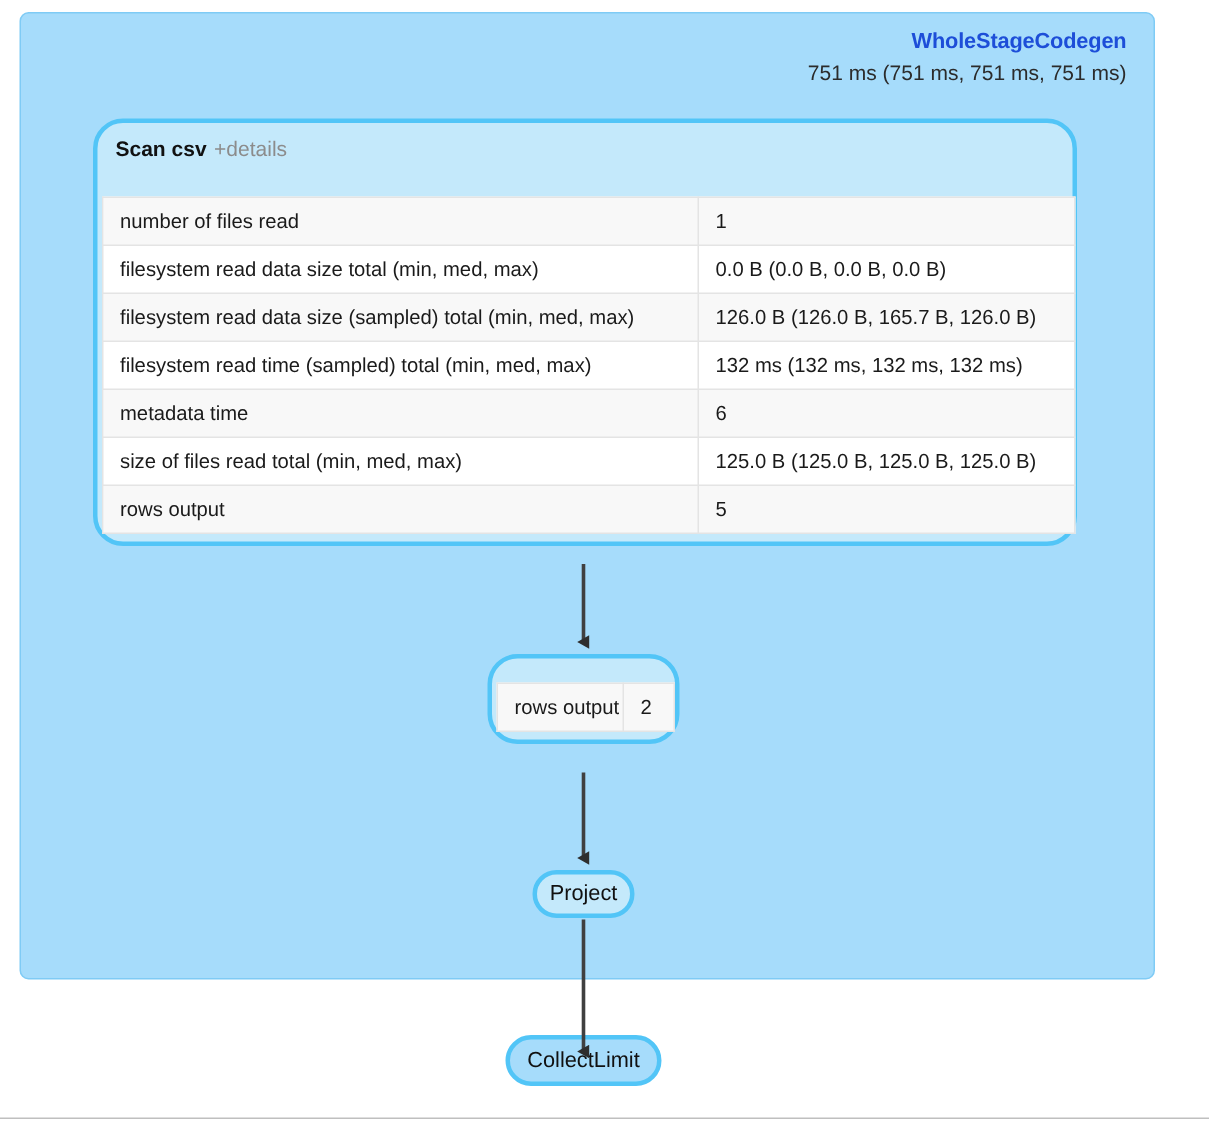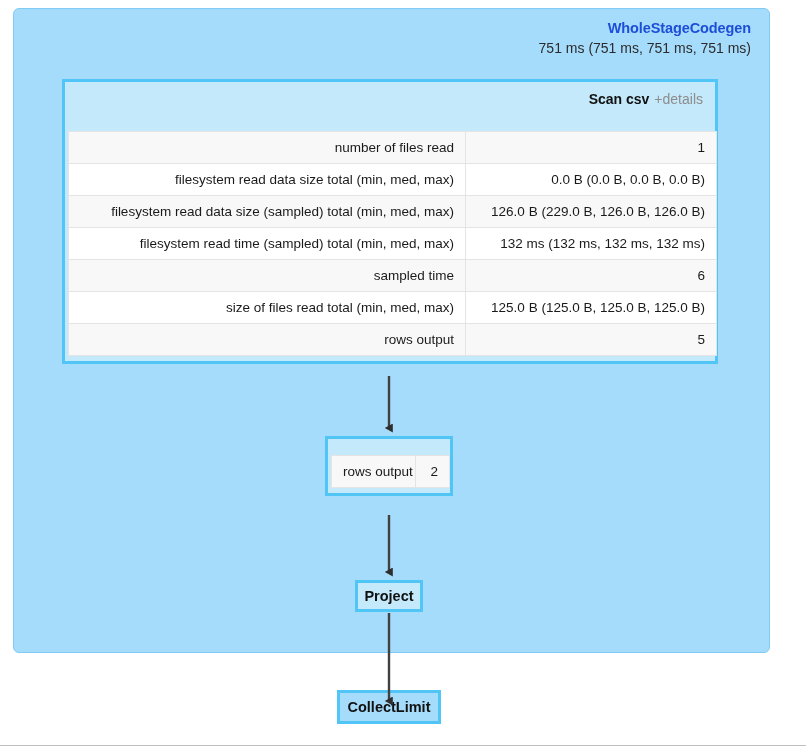--- a/index.html
+++ b/index.html
@@ -46,23 +46,22 @@
     font-size: 14px;
     color: #2b2b2b;
     white-space: nowrap;
   }
 
   
   .node {
     position: absolute;
     background: #c4e9fb;
     border: 3px solid #52c5f7;
-    border-radius: 0;
+    border-radius: 20px;
     box-sizing: border-box;
-    text-align: right;
   }
   .node-title {
     font-size: 14px;
     color: #111111;
     padding: 9px 12px 8px 12px;
     white-space: nowrap;
   }
   .node-title .nm {
     font-weight: bold;
     color: #111111;
@@ -117,21 +116,21 @@
   #filter-table col.v { width: 34px; }
 
   
   .node-plain {
     display: flex;
     align-items: center;
     justify-content: center;
   }
   .node-plain .label {
     font-size: 14.5px;
-    font-weight: bold;
+    font-weight: normal;
     color: #111111;
     white-space: nowrap;
   }
   #project-node {
     left: 355px;
     top: 580px;
     width: 68px;
     height: 32px;
   }
   #collectlimit-node {
@@ -190,28 +189,28 @@
           <tr>
             <td>number of files read</td>
             <td>1</td>
           </tr>
           <tr>
             <td>filesystem read data size total (min, med, max)</td>
             <td>0.0 B (0.0 B, 0.0 B, 0.0 B)</td>
           </tr>
           <tr>
             <td>filesystem read data size (sampled) total (min, med, max)</td>
-            <td>126.0 B (229.0 B, 126.0 B, 126.0 B)</td>
+            <td>126.0 B (126.0 B, 165.7 B, 126.0 B)</td>
           </tr>
           <tr>
             <td>filesystem read time (sampled) total (min, med, max)</td>
             <td>132 ms (132 ms, 132 ms, 132 ms)</td>
           </tr>
           <tr>
-            <td>sampled time</td>
+            <td>metadata time</td>
             <td>6</td>
           </tr>
           <tr>
             <td>size of files read total (min, med, max)</td>
             <td>125.0 B (125.0 B, 125.0 B, 125.0 B)</td>
           </tr>
           <tr>
             <td>rows output</td>
             <td>5</td>
           </tr>

